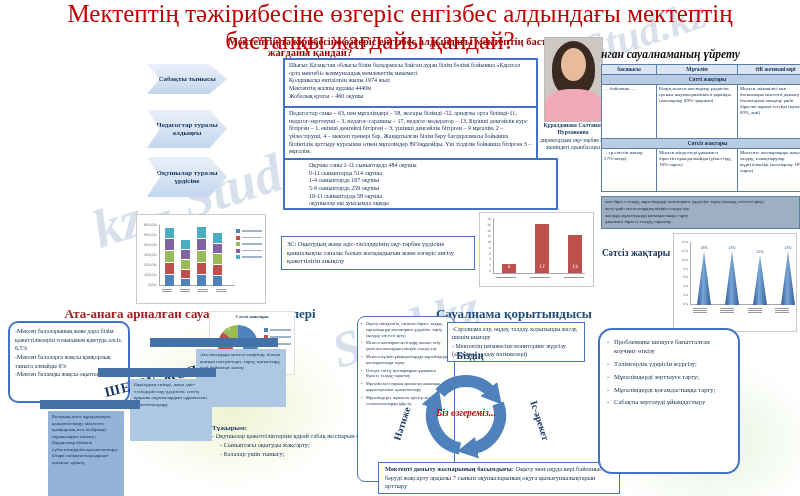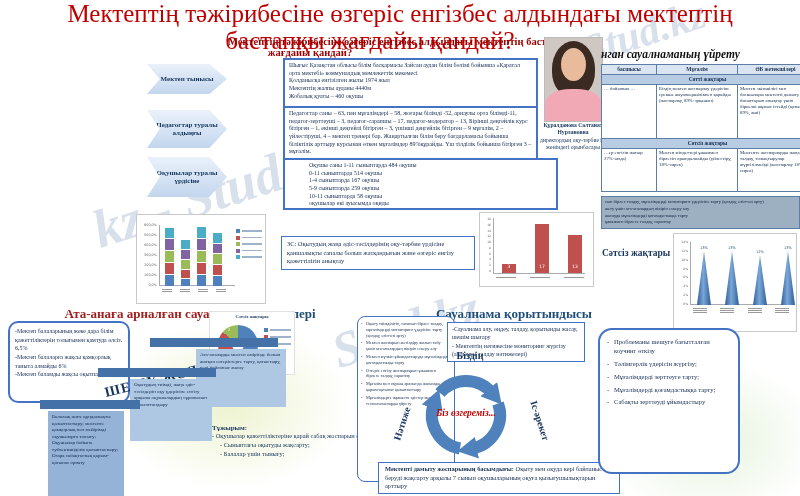--- a/index.html
+++ b/index.html
@@ -92,21 +92,21 @@
   <div class="wm" style="left:580px;top:8px;font-size:42px;">Stud.kz</div>
   <div class="wm" style="left:90px;top:170px;font-size:54px;">kz - Stud</div>
   <div class="wm" style="left:330px;top:300px;font-size:50px;">Stud.kz</div>
 
   <div class="abs title-big" style="top:0px;">Мектептің тәжірибесіне өзгеріс енгізбес алдындағы мектептің</div>
   <div class="abs title-big" style="top:27px;left:-30px;">бастапқы жағдайы қандай?</div>
   <div class="abs title-echo" style="top:36px;">Мектептің тәжірибесіне өзгеріс енгізбес алдындағы мектептің бастапқы</div>
   <div class="abs title-echo" style="top:47px;left:-90px;">жағдайы қандай?</div>
 
   <div class="abs arrow" style="left:147px;top:64px;width:80px;height:30px;">
-    <span>Мектеп тынысы</span>
+    <span>Сабақты тынысы</span>
   </div>
   <div class="abs ibox" style="left:283px;top:58px;width:243px;height:42px;">Шығыс Қазақстан облысы білім басқармасы Зайсан аудан білім бөлімі бойынша «Қаратал орта мектебі» коммуналдық мемлекеттік мекемесі
 Қолданысқа енгізілген жылы 1974 жыл
 Мектептің жалпы ауданы 4440м
 Жобалық қуаты – 460 оқушы</div>
 
   <div class="abs arrow" style="left:147px;top:110px;width:80px;height:38px;">
     <span>Педагогтар туралы алдыңғы</span>
   </div>
   <div class="abs ibox wrap" style="left:283px;top:106px;width:243px;height:48px;">Педагогтар саны – 63, пән мұғалімдері – 58, жоғары білімді -52, арнаулы орта білімді-11, педагог-зерттеуші – 3, педагог-сарапшы – 17, педагог-модератор – 13, Бірінші деңгейлік курс бітірген – 1, екінші деңгейлі бітірген – 3, үшінші деңгейлік бітірген – 9 мұғалім, 2 – үйлестіруші, 4 – мектеп тренері бар. Жаңартылған білім беру бағдарламасы бойынша біліктілік арттыру курсынан өткен мұғалімдер 89%құрайды. Үш тілділік бойынша бітірген 3 – мұғалім.</div>

